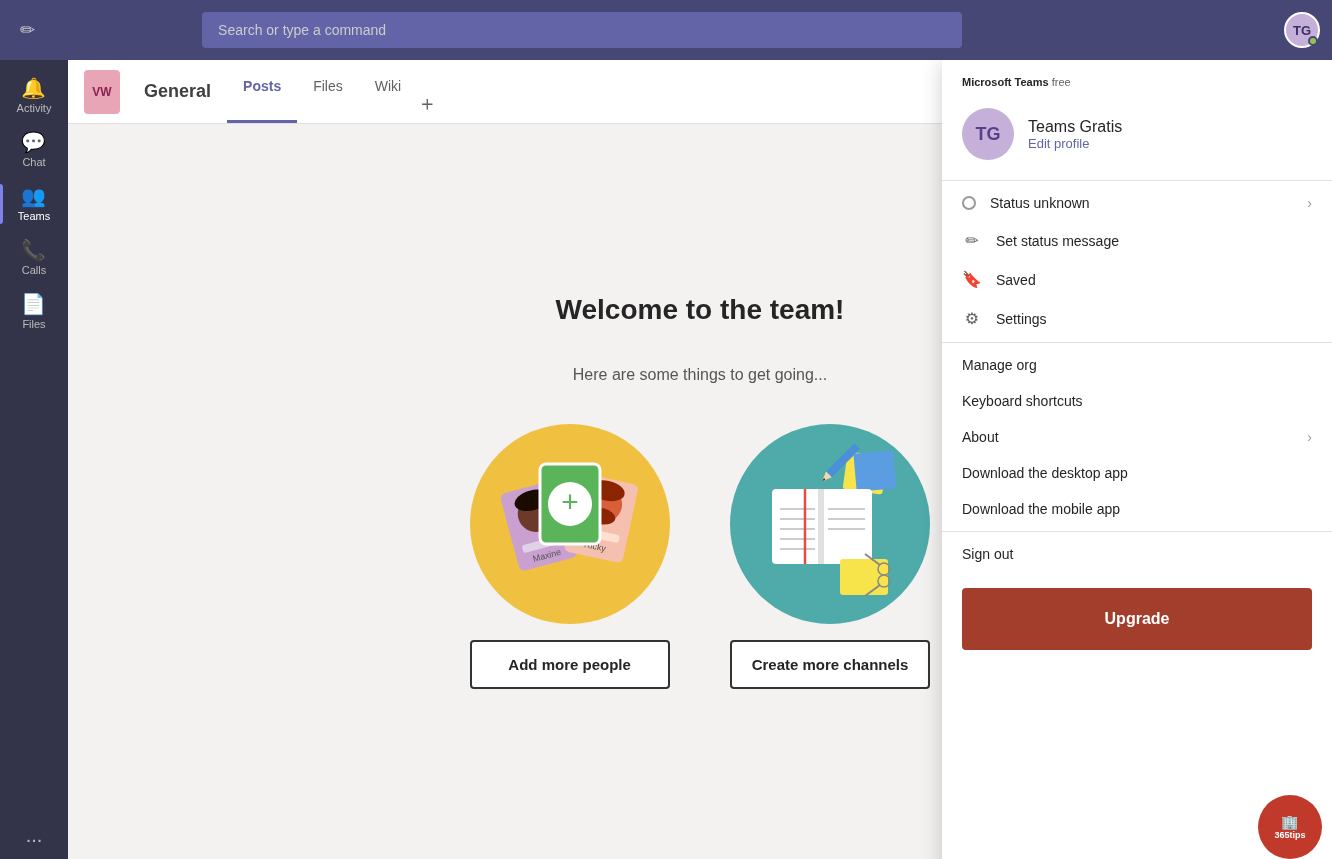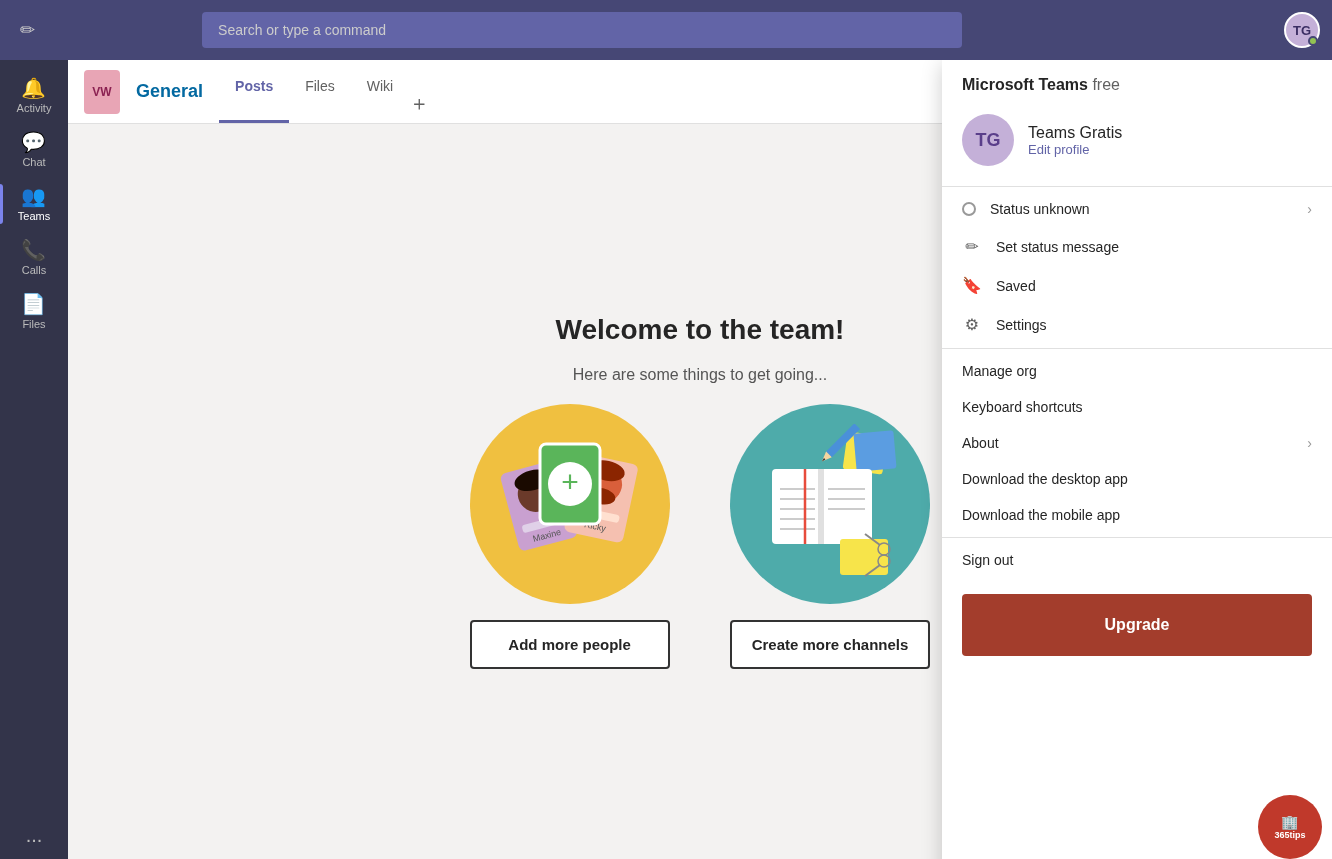--- a/index.html
+++ b/index.html
@@ -145,21 +145,22 @@
       display: flex;
       align-items: center;
       justify-content: center;
       font-size: 12px;
       font-weight: 700;
       color: #8b2252;
     }
     .channel-title {
       font-size: 18px;
       font-weight: 700;
-      color: #0369a1;
+      color: #404040;
+      margin-left: 8px;
     }
     .channel-tabs {
       display: flex;
       align-items: flex-end;
       height: 100%;
       gap: 0;
     }
     .channel-tab {
       padding: 0 16px 8px 16px;
       font-size: 14px;
@@ -183,21 +184,21 @@
     }
 
     
     .welcome-area {
       flex: 1;
       display: flex;
       flex-direction: column;
       align-items: center;
       justify-content: center;
       background: #f3f2f1;
-      gap: 20px;
+      gap: 40px;
     }
     .welcome-title {
       font-size: 28px;
       font-weight: 700;
       color: #252525;
     }
     .welcome-sub {
       font-size: 16px;
       color: #555;
     }
@@ -261,21 +262,21 @@
       background: white;
       box-shadow: 0 4px 20px rgba(0,0,0,0.2);
       z-index: 100;
       display: flex;
       flex-direction: column;
       height: 859px;
       overflow-y: auto;
     }
     .dropdown-header {
       padding: 16px 20px 8px 20px;
-      font-size: 16px;
+      font-size: 11px;
       font-weight: 600;
       color: #252525;
     }
     .dropdown-header span { color: #616161; font-weight: 400; }
     .profile-row {
       display: flex;
       align-items: center;
       padding: 12px 20px 16px 20px;
       gap: 14px;
     }

